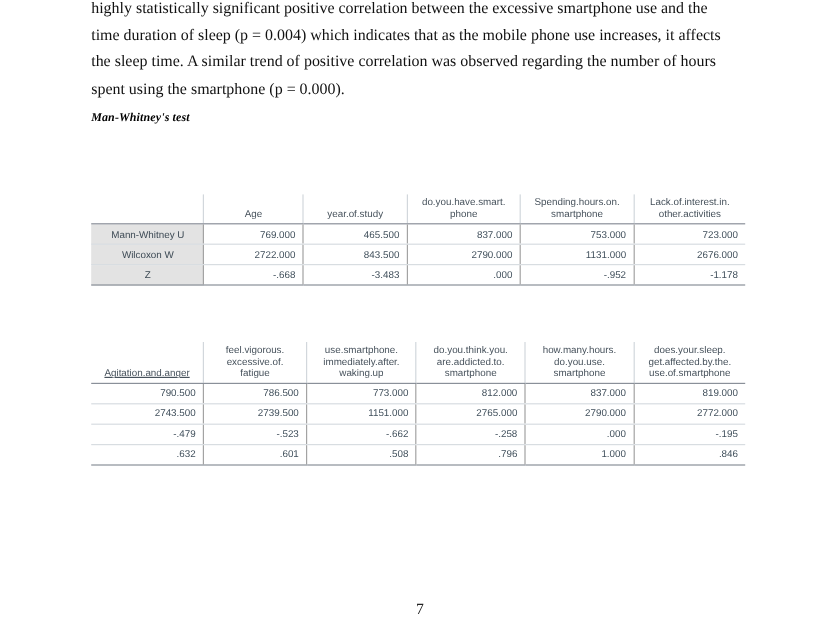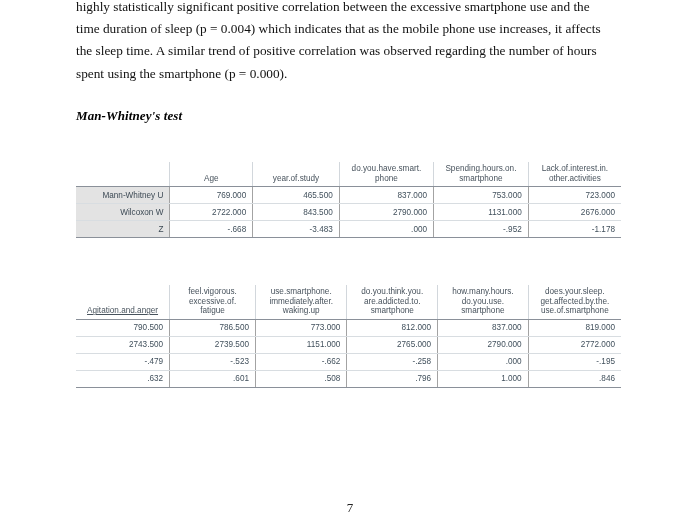--- a/index.html
+++ b/index.html
@@ -32,23 +32,23 @@
     color: #111111;
     margin: 0;
   }
   .para .clipped-line {
     display: block;
   }
 
   .section-heading {
     position: absolute;
     left: 76px;
-    top: 108px;
-    font-family: "Liberation Serif", serif;
-    font-size: 13px;
+    top: 93px;
+    font-family: "Liberation Serif", serif;
+    font-size: 10px;
     font-weight: bold;
     font-style: italic;
     color: #000000;
     letter-spacing: 0.1px;
   }
 
   
   .spss-table {
     position: absolute;
     border-collapse: collapse;
@@ -89,21 +89,21 @@
   .spss-table tbody td {
     text-align: right;
     padding: 2.5px 6px 2.5px 5px;
     border-bottom: 1px solid #d8dde1;
     border-left: 1px solid #a3a3a3;
     line-height: 11px;
     color: #41505c;
     white-space: nowrap;
   }
   .spss-table tbody td.rowlabel {
-    text-align: right;
+    text-align: center;
     background: #e3e3e3;
     border-left: none;
     color: #3d4a55;
     padding-left: 7px;
   }
   .spss-table tbody td.first-data {
     border-left: none;
   }
   .spss-table tbody tr:last-child td {
     border-bottom: 1.2px solid #8a9099;

